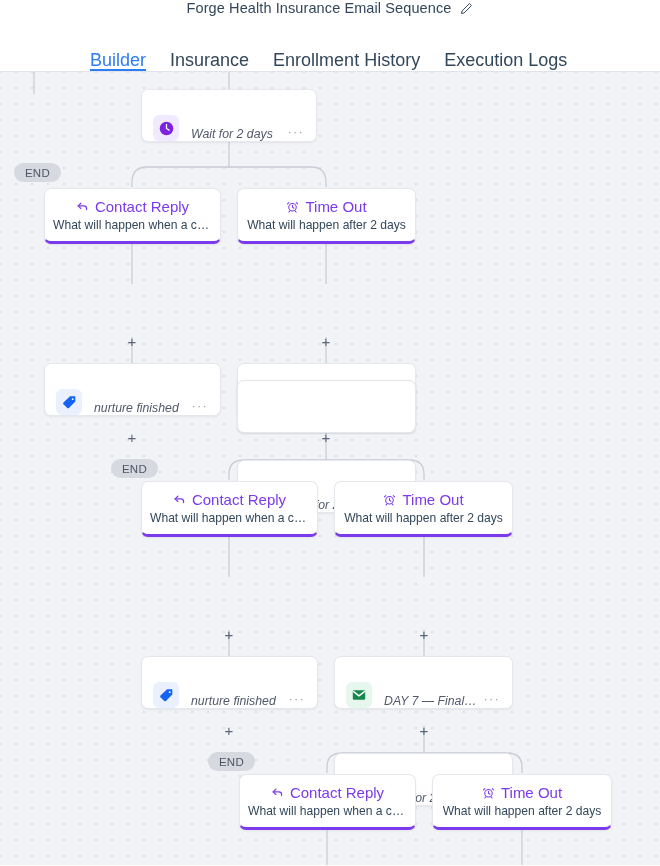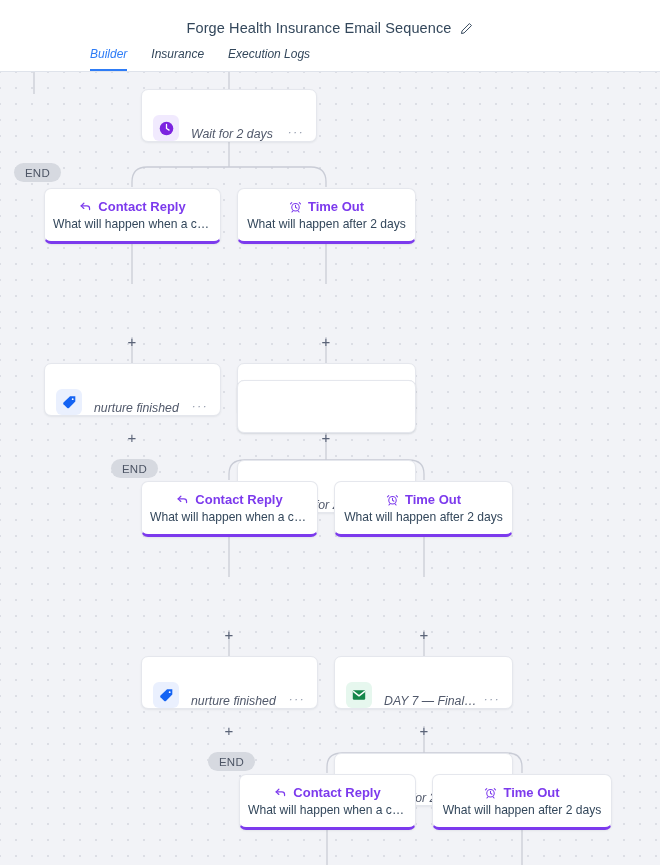--- a/index.html
+++ b/index.html
@@ -8,21 +8,21 @@
     font-family: "Liberation Sans", sans-serif;
     background: #ffffff;
     overflow: hidden;
   }
 
   
   .header {
     height: 36px;
     background: #ffffff;
     display: flex;
-    align-items: flex-end;
+    align-items: flex-start;
     justify-content: center;
     position: relative;
   }
   .header-title-wrap {
     display: flex;
     align-items: center;
     gap: 9px;
   }
   .header-title {
     font-size: 14.5px;
@@ -40,28 +40,27 @@
     height: 36px;
     background: #ffffff;
     border-bottom: 1px solid #dfe3eb;
     display: flex;
     align-items: stretch;
     padding-left: 78px;
     gap: 0;
   }
   .tab {
     display: flex;
-    align-items: center;
-    font-size: 12px;
+    align-items: flex-end;
+    font-size: 18px;
     color: #33475b;
     padding: 0 12px;
     position: relative;
     cursor: pointer;
     white-space: nowrap;
-    font-style: italic;
   }
   .tab.active { color: #2e7cf6; }
   .tab.active::after {
     content: "";
     position: absolute;
     left: 12px; right: 12px; bottom: 0;
     height: 2px;
     background: #2e7cf6;
   }
 
@@ -143,22 +142,22 @@
     flex-direction: column;
     align-items: center;
     justify-content: center;
     padding: 0 8px;
   }
   .branch-head {
     display: flex;
     align-items: center;
     gap: 6px;
     color: #7c3aed;
-    font-size: 13px;
-    font-weight: bold;
+    font-size: 15px;
+    font-weight: normal;
     margin-bottom: 3px;
   }
   .branch-head svg { display: block; }
   .branch-sub {
     font-size: 12.1px;
     color: #33475b;
     white-space: nowrap;
     overflow: hidden;
     text-overflow: ellipsis;
     max-width: 100%;
@@ -208,20 +207,23 @@
 </div>
 
 <div class="tabbar">
   <div class="tab active">
       <span>Builder</span>
     </div>
   <div class="tab">
       <span>Insurance</span>
     </div>
   <div class="tab">
+      <span>Enrollment History</span>
+    </div>
+  <div class="tab">
       <span>Execution Logs</span>
     </div>
 </div>
 
 <div class="canvas">
 
   <svg class="edges" viewBox="0 0 660 793" fill="none" stroke="#c9ccd6" stroke-width="1.3">
 
     <path d="M34 0 V22"></path>
 

